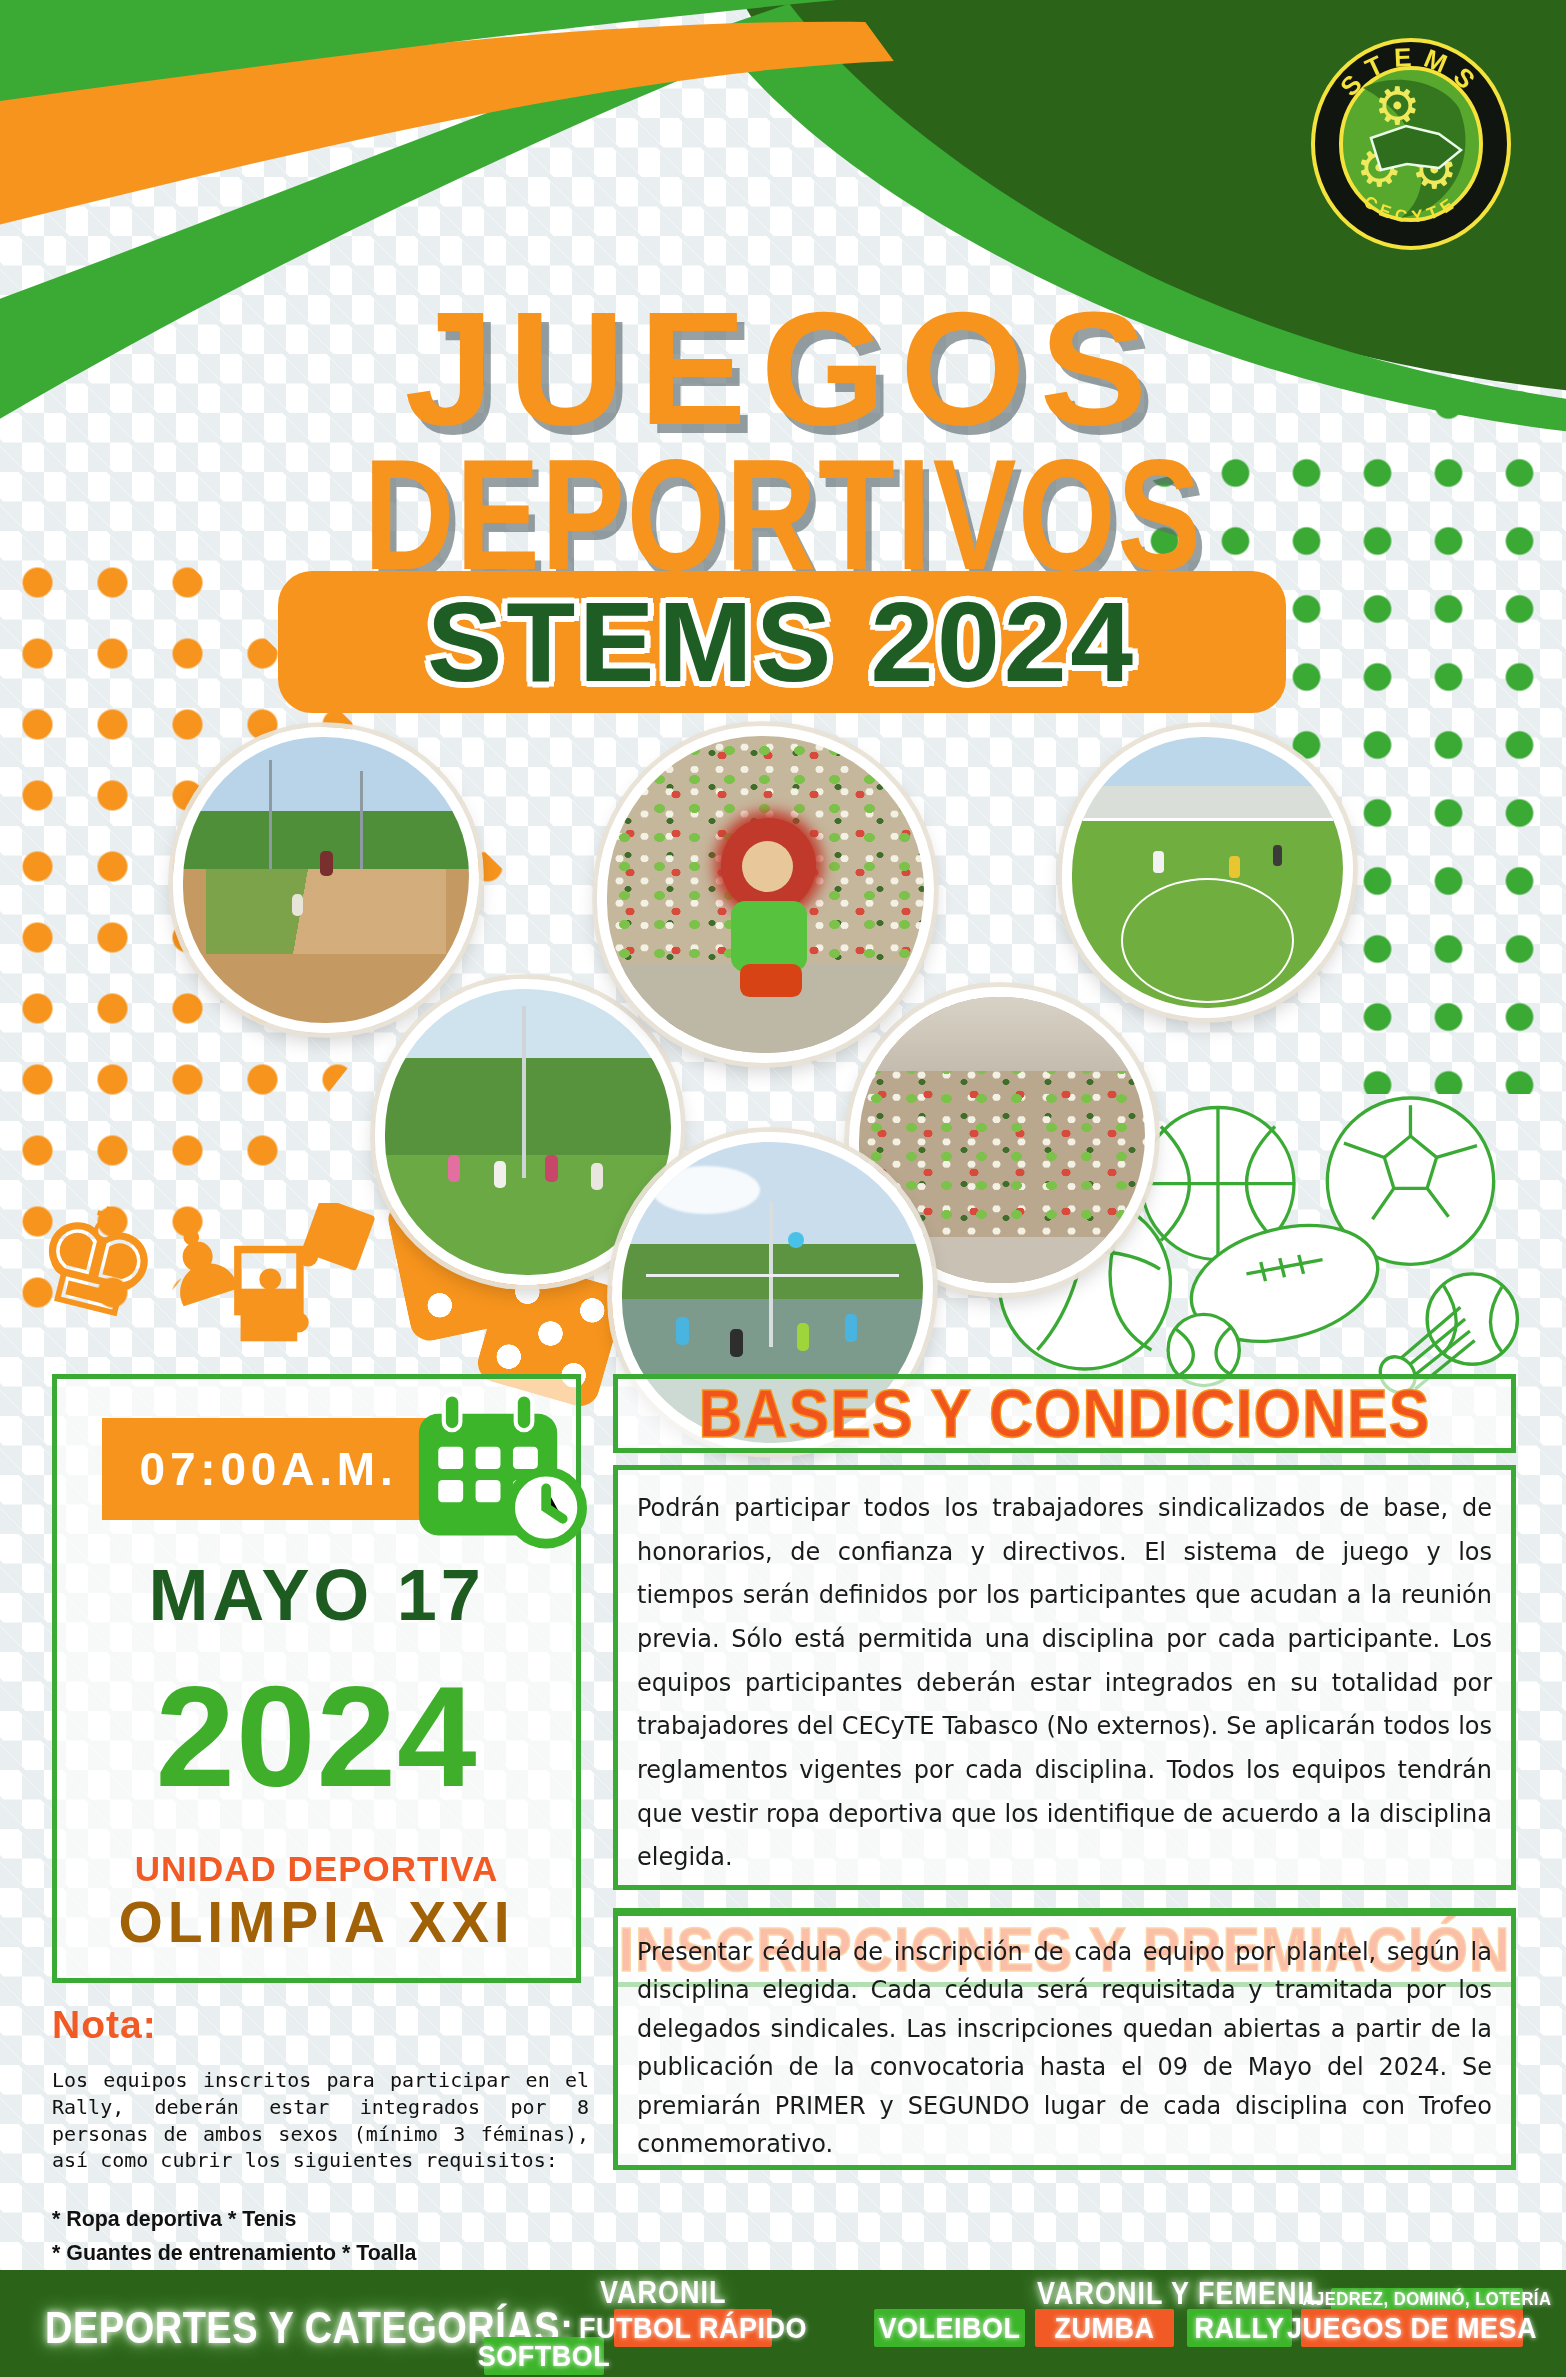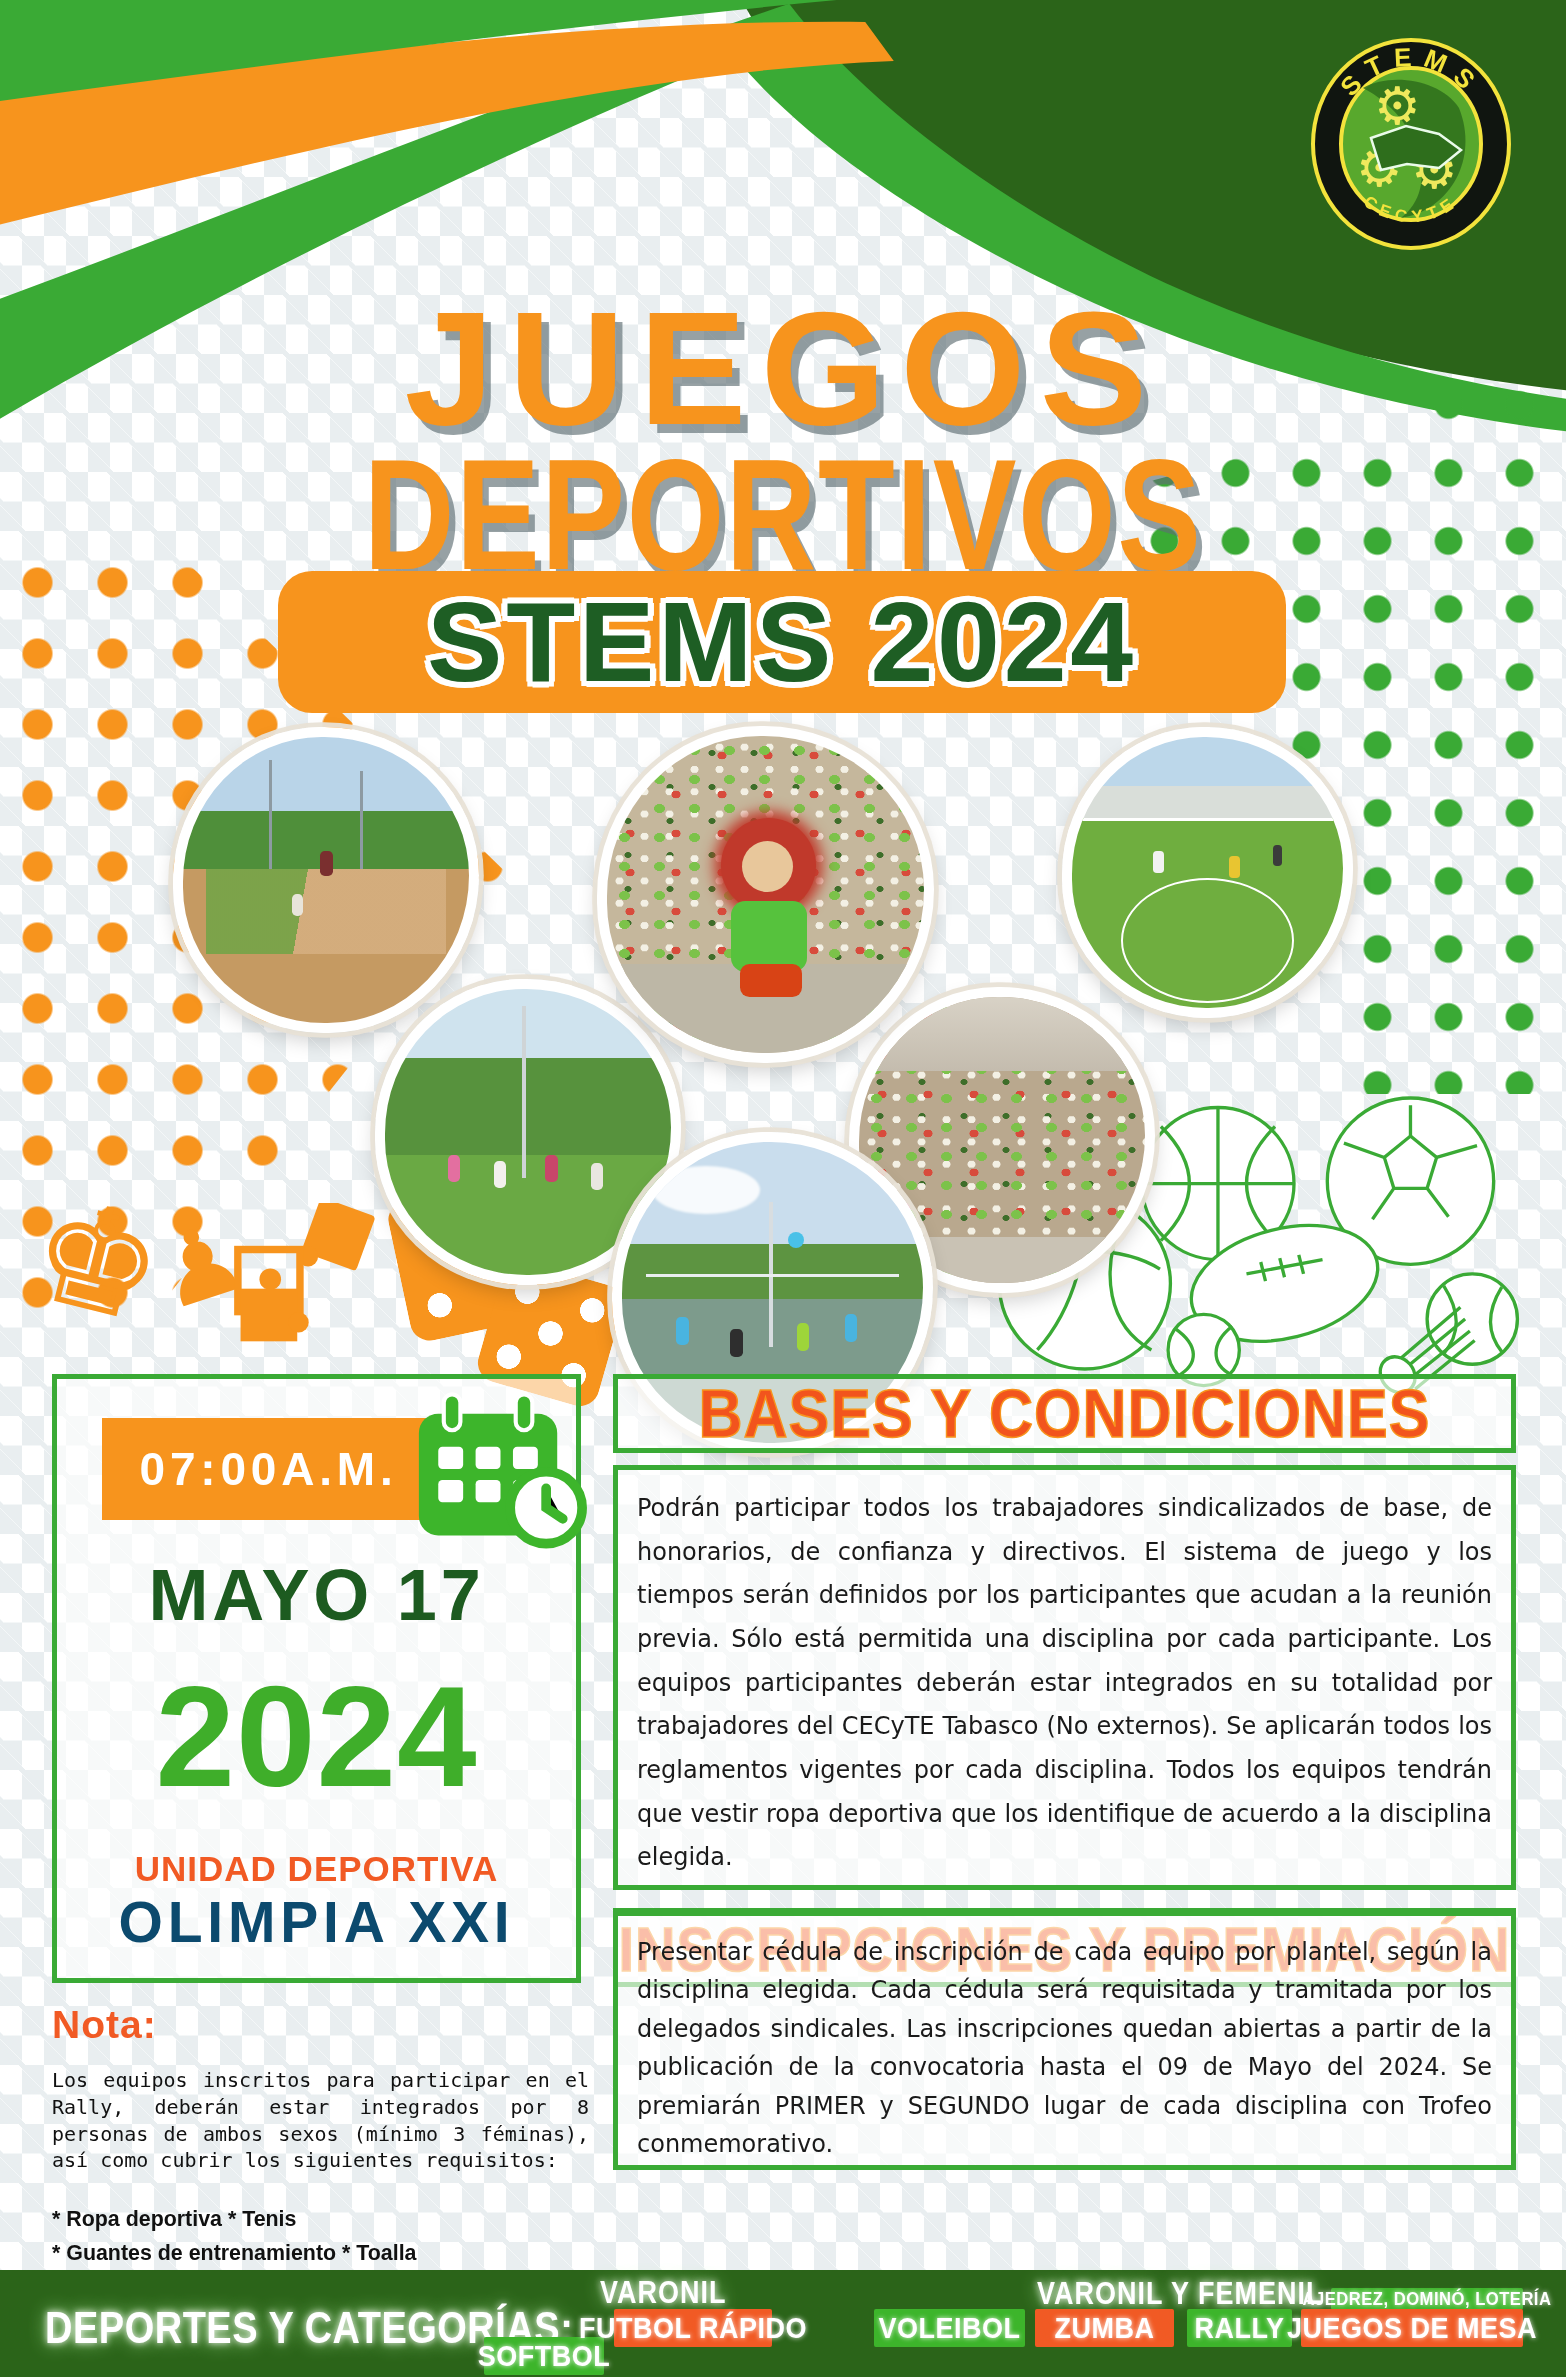--- a/index.html
+++ b/index.html
@@ -77,21 +77,21 @@
   .green-box { border:5.7px solid #3aaa35; background:rgba(255,255,255,.62); }
   #event-box { left:52px; top:1374px; width:529px; height:609px; z-index:6; }
   #time-badge { left:45px; top:39px; width:333px; height:102px; background:#F7941D;
     display:flex; align-items:center; justify-content:center; }
   #time-badge .txt { color:#fff; font-size:46px; font-weight:600; letter-spacing:4.8px; }
   #calendar-icon { left:353px; top:6.7px; width:181px; height:166px; }
   .evt-center { left:0; width:100%; text-align:center; }
   #date-main  { top:175px; font-size:72px; font-weight:900; color:#1D5B20; letter-spacing:3.8px; }
   #date-year  { top:276px; font-size:143px; font-weight:900; color:#3FAE2A; letter-spacing:1px; }
   #venue1 { top:470px; font-size:35px;  font-weight:800; color:#F15A24; letter-spacing:1px; }
-  #venue2 { top:510px; font-size:57px; font-weight:900; color:#0c4a6e; letter-spacing:4.8px; }
+  #venue2 { top:510px; font-size:57px; font-weight:900; color:#a16207; letter-spacing:4.8px; }
 
   
   #nota-label { left:52px; top:2003px; font-size:39px; font-weight:900; color:#F15A24; z-index:6; letter-spacing:1px;}
   #nota-body  { left:52px; top:2067px; width:537px; font-family:"DejaVu Sans Mono","Liberation Mono",monospace;
     font-size:20px; line-height:1.34; color:#111; text-align:justify; z-index:6; }
   .nota-bullet { left:52px; width:537px; text-align:left; font-weight:700; font-size:21.4px; color:#111; z-index:6; }
   #nota-b1 { top:2207px; } #nota-b2 { top:2241px; }
 
   
   .section-header { left:613px; width:903px; display:flex; align-items:flex-end; justify-content:center; z-index:6; }

